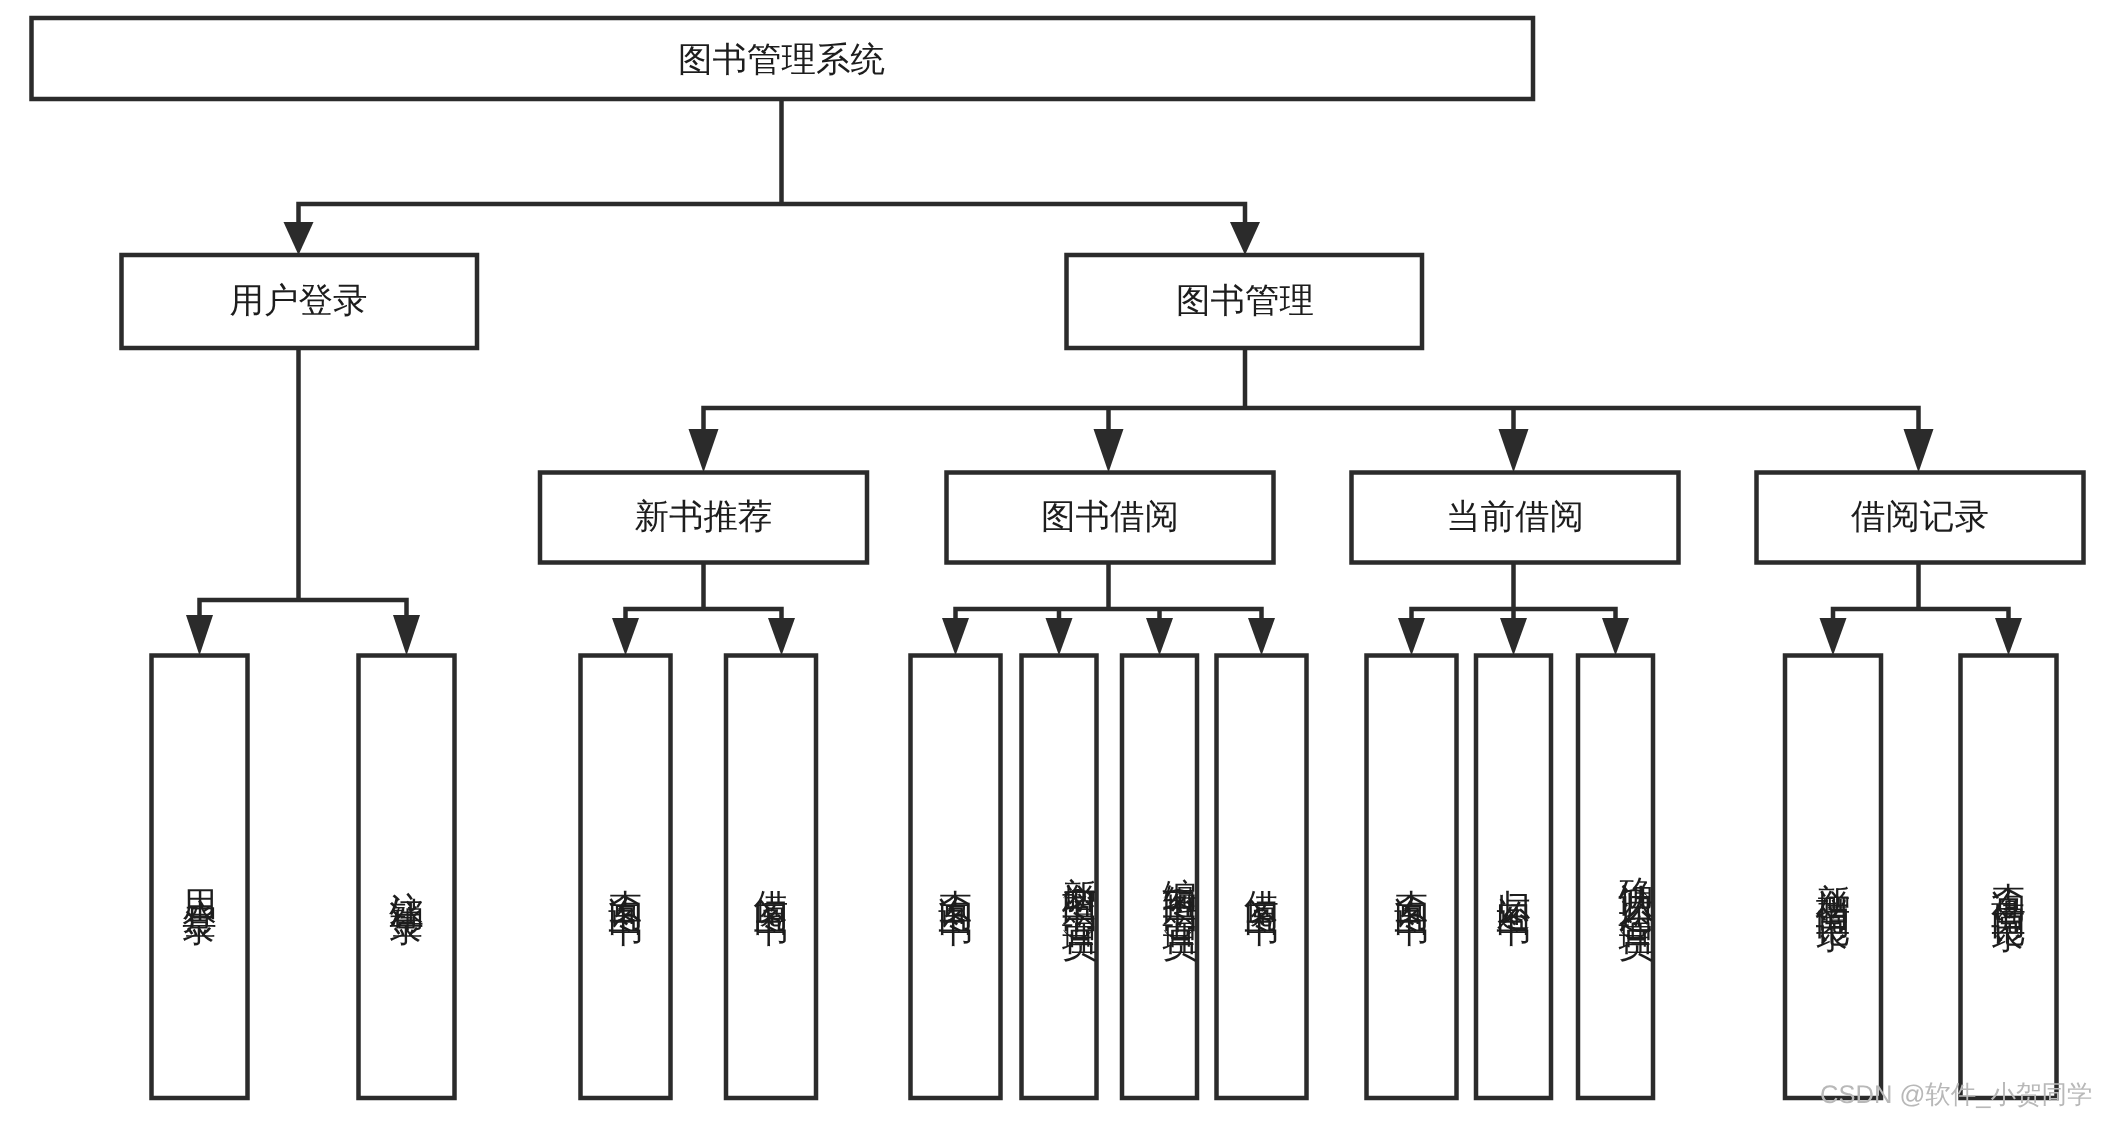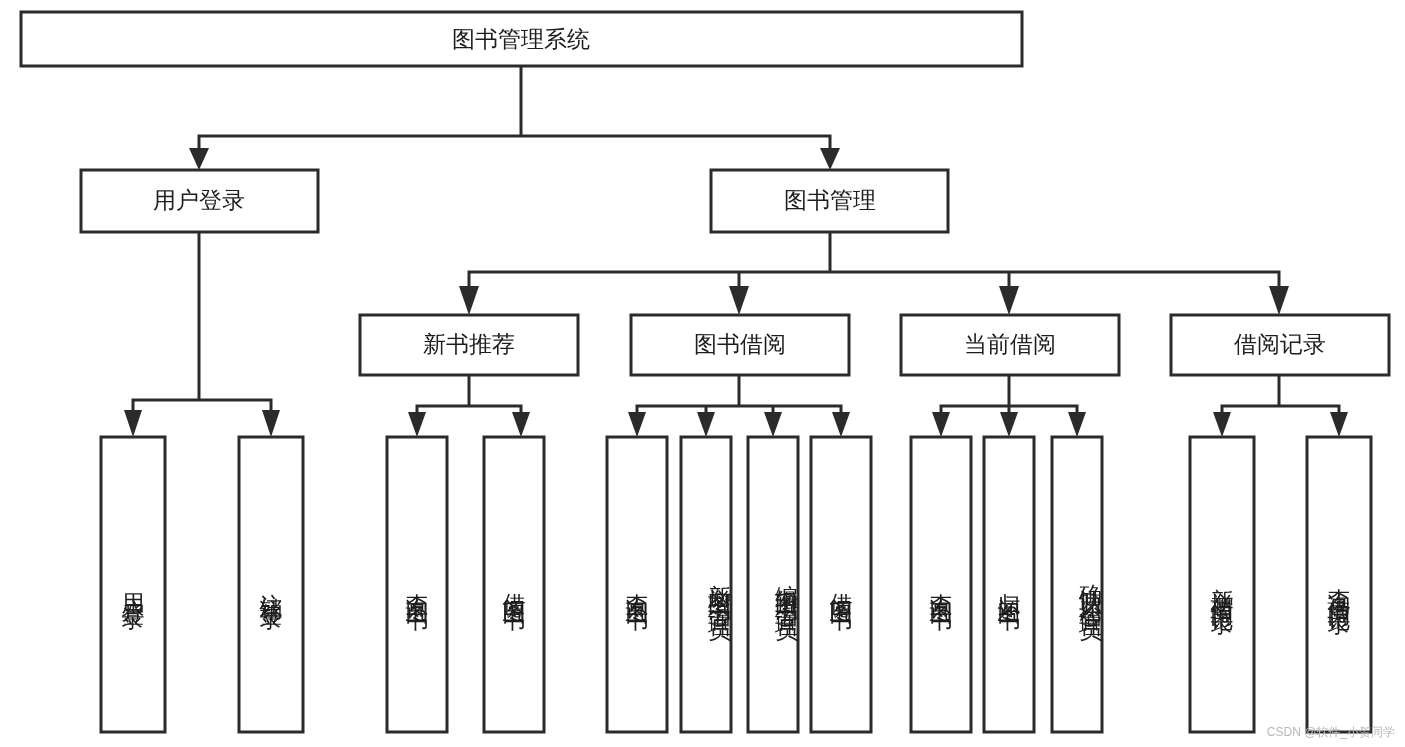--- a/index.html
+++ b/index.html
@@ -60,21 +60,21 @@
     letter-spacing: 5px;
     white-space: nowrap;
     pointer-events: none;
     text-align: center;
   }
   .watermark {
     position: absolute;
     right: 10px;
     bottom: 6px;
     font-family: "Liberation Sans", "DejaVu Sans", sans-serif;
-    font-size: 12px;
+    font-size: 17px;
     color: #b8b8b8;
     white-space: nowrap;
     user-select: none;
   }
 </style>
 </head>
 <body>
 
 <div id="diagram-root">
 

